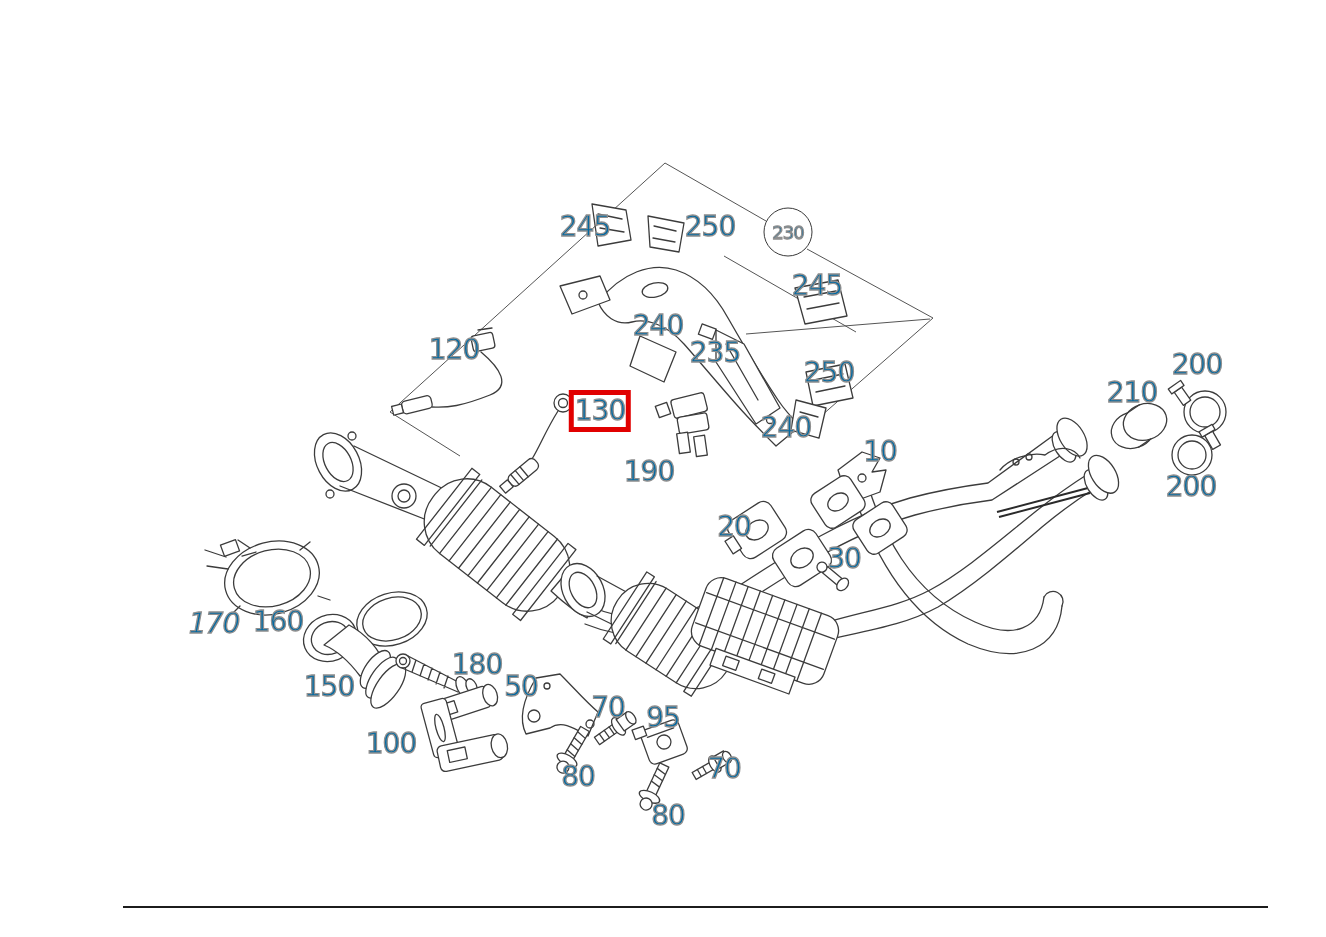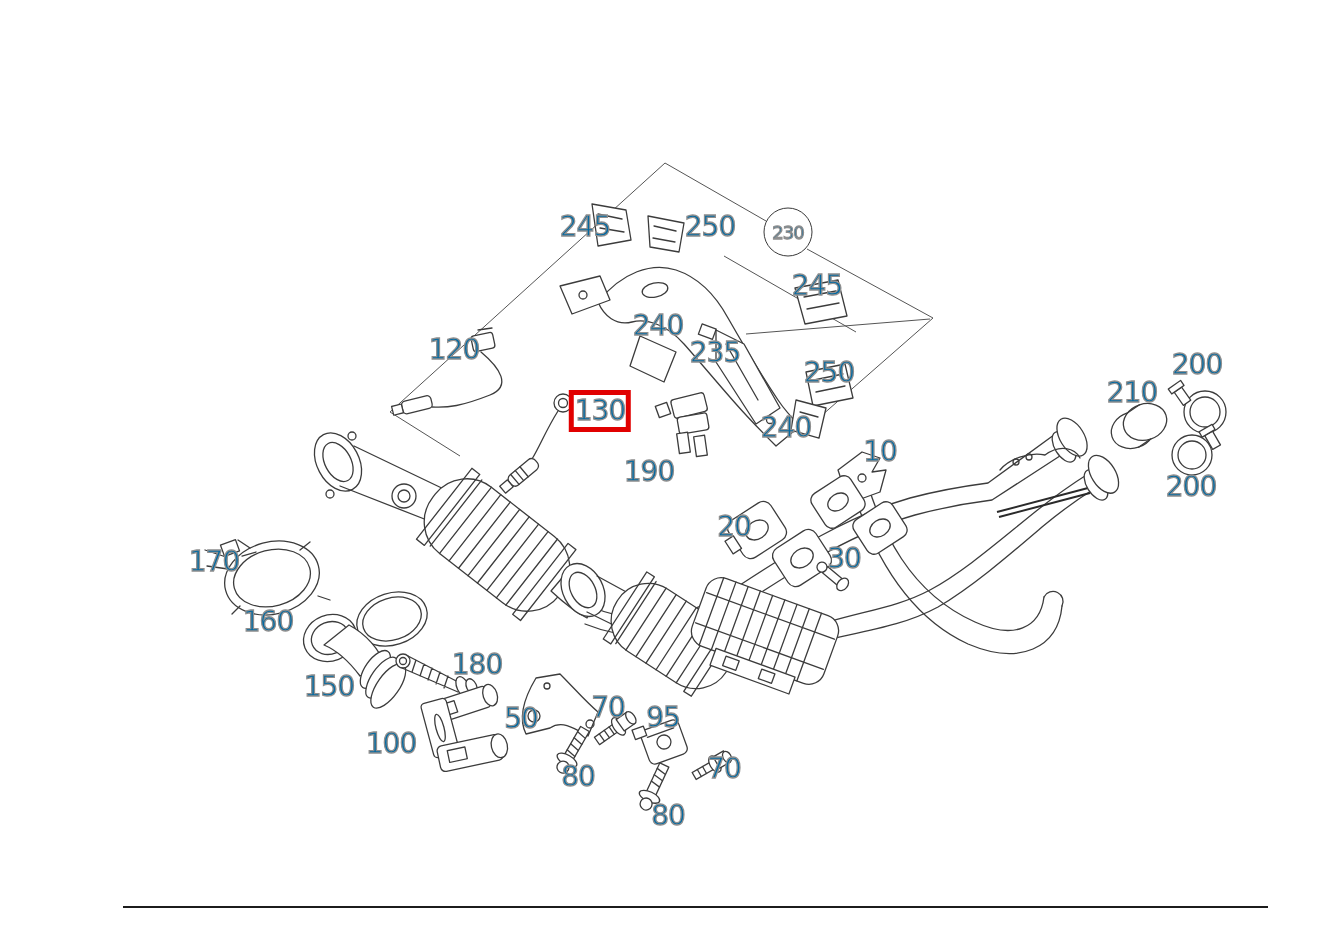--- a/index.html
+++ b/index.html
@@ -349,26 +349,26 @@
       <div class="callout" style="left: 786px; top: 428px;">240</div>
       <div class="callout" style="left: 454px; top: 350px;">120</div>
       <div class="callout highlighted" style="left: 600px; top: 411px;">130</div>
       <div class="callout" style="left: 649px; top: 472px;">190</div>
       <div class="callout" style="left: 880px; top: 452px;">10</div>
       <div class="callout" style="left: 1132px; top: 393px;">210</div>
       <div class="callout" style="left: 1197px; top: 365px;">200</div>
       <div class="callout" style="left: 1191px; top: 487px;">200</div>
       <div class="callout" style="left: 734px; top: 527px;">20</div>
       <div class="callout" style="left: 844px; top: 559px;">30</div>
-      <div class="callout" style="left: 214px; top: 562px;">170</div>
-      <div class="callout" style="left: 268px; top: 622px;">160</div>
+      <div class="callout" style="left: 214px; top: 624px; font-style: italic;">170</div>
+      <div class="callout" style="left: 278px; top: 622px;">160</div>
       <div class="callout" style="left: 329px; top: 687px;">150</div>
       <div class="callout" style="left: 453px; top: 665px; margin-left: 24px;">180</div>
       <div class="callout" style="left: 391px; top: 744px;">100</div>
-      <div class="callout" style="left: 521px; top: 719px;">50</div>
+      <div class="callout" style="left: 521px; top: 687px;">50</div>
       <div class="callout" style="left: 608px; top: 708px;">70</div>
       <div class="callout" style="left: 578px; top: 777px;">80</div>
       <div class="callout" style="left: 663px; top: 718px;">95</div>
       <div class="callout" style="left: 724px; top: 769px;">70</div>
       <div class="callout" style="left: 668px; top: 816px;">80</div>
     </div>
 
   <div id="footer-rule"></div>
 </div>
 

